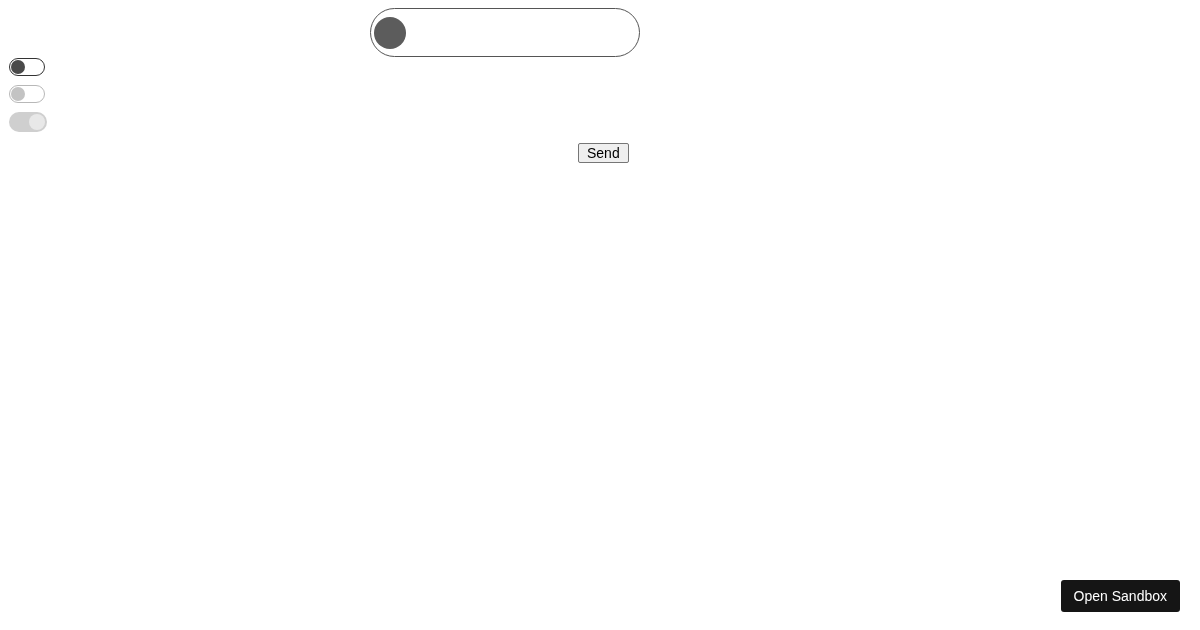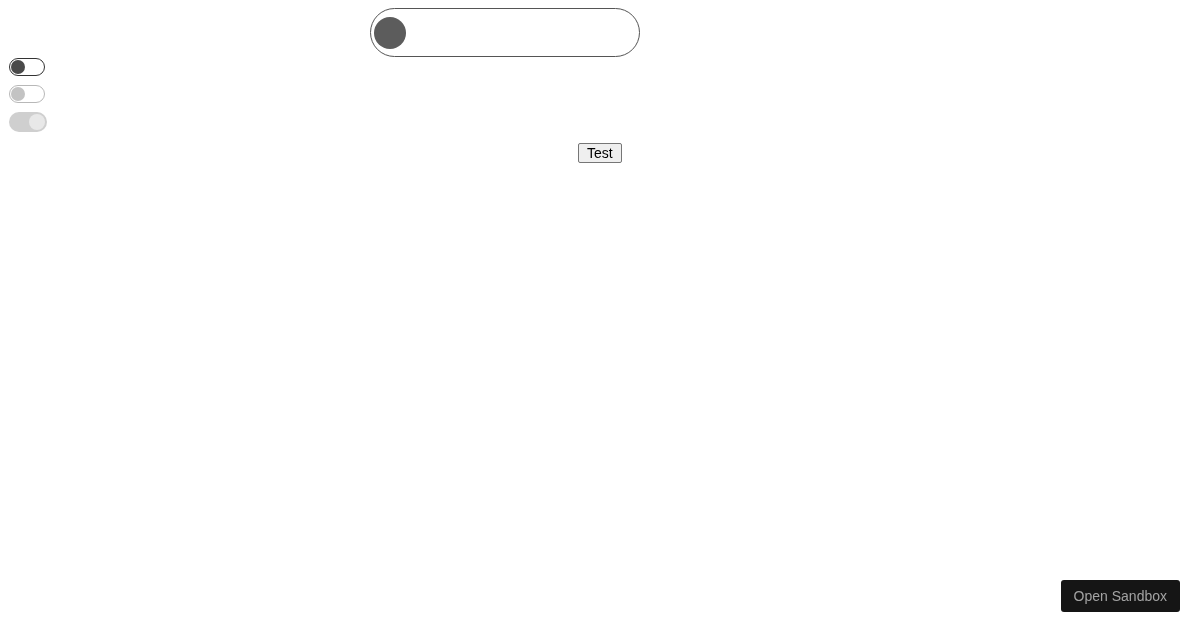--- a/index.html
+++ b/index.html
@@ -185,21 +185,21 @@
       border-radius: 2px;
       cursor: pointer;
       font-family: Arial, sans-serif;
     }
 
     .open-sandbox {
       position: absolute;
       right: 20px;
       bottom: 18px;
       background: #151515;
-      color: #a3a3a3;
+      color: #ffffff;
       padding: 8px 13px;
       font-size: 14px;
       border-radius: 3px;
       border: none;
       cursor: pointer;
       font-family: Arial, sans-serif;
     }
   </style>
 </head>
 <body>
@@ -216,15 +216,15 @@
   </div>
 </div>
 
 <div class="center-row">
   <div class="big-toggle">
     <span class="thumb"></span>
   </div>
 
 </div>
 
-<button class="send-button">Test</button>
+<button class="send-button">Send</button>
 
 <button class="open-sandbox">Open Sandbox</button>
 
 </body></html>

